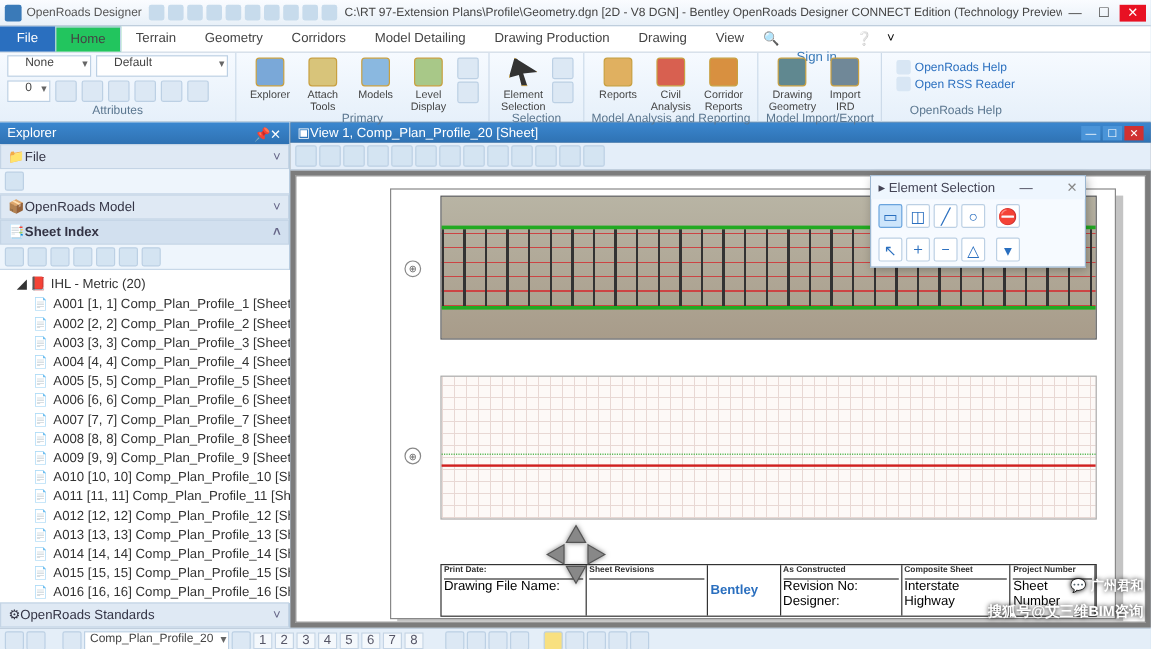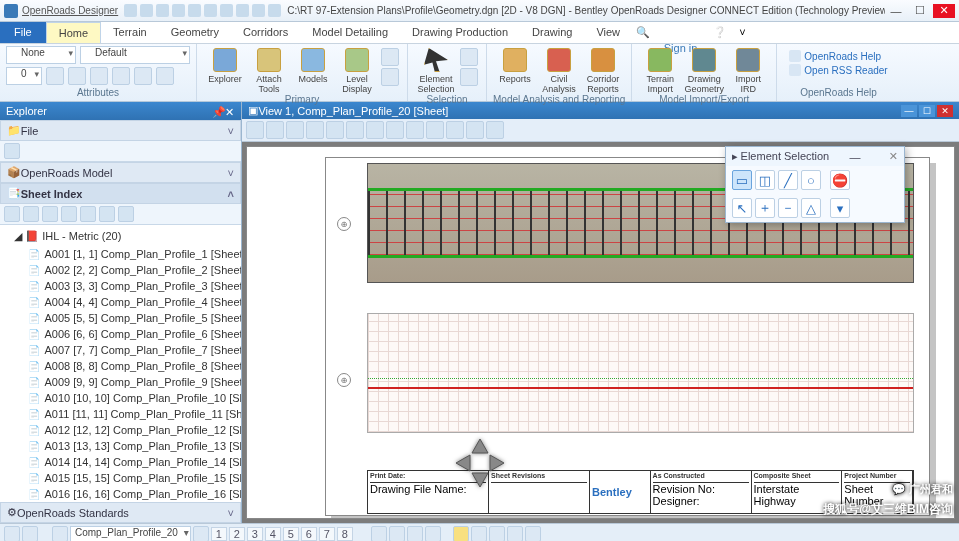--- a/index.html
+++ b/index.html
@@ -1,33 +1,33 @@
 <!DOCTYPE html>
 <html><head>
 <meta charset="utf-8">
 <style>
 * { box-sizing: border-box; margin: 0; padding: 0; font-family: "Segoe UI", Tahoma, sans-serif; font-size: 11px; }
 body { background: #d4e5f3; width: 959px; height: 541px; overflow: hidden; position: relative; }
 
 
 .titlebar { height: 22px; background: linear-gradient(#fafcff,#e8f0f8); display: flex; align-items: center; padding: 0 4px; border-bottom: 1px solid #b8c8d8; }
 .titlebar .app-icon { width: 14px; height: 14px; background: #3a7ab8; border-radius: 2px; margin-right: 4px; }
-.titlebar .title-text { flex: 0 0 auto; color: #555; font-size: 10px; text-decoration: underline; }
+.titlebar .title-text { flex: 0 0 auto; color: #555; font-size: 10px; }
 .titlebar .qa { display: flex; gap: 3px; margin-left: 6px; }
 .titlebar .qa span { width: 13px; height: 13px; background: #c7dbec; border-radius: 2px; }
 .titlebar .path { flex: 1; color: #444; font-size: 10px; margin-left: 6px; overflow: hidden; white-space: nowrap; }
 .titlebar .winbtns { display: flex; gap: 2px; }
 .titlebar .winbtns span { width: 22px; height:14px; display:flex;align-items:center;justify-content:center;color:#444; }
 .titlebar .winbtns span.close{background:#e81123;color:#fff;}
 
 
 .ribbon-tabs { height: 22px; background: #fff; display: flex; align-items: stretch; border-bottom: 1px solid #c8d4e0; }
 .ribbon-tabs .file { background:#2a6fbf; color:#fff; padding: 4px 14px; font-size:11px;}
 .ribbon-tabs .tab { padding: 4px 12px; color:#444; cursor:pointer;}
-.ribbon-tabs .tab.active { background:#fef9c3; border:1px solid #c0d4e8; border-bottom:none;}
+.ribbon-tabs .tab.active { background:#22c55e; border:1px solid #c0d4e8; border-bottom:none;}
 .ribbon-tabs .search { margin-left:auto; width:120px; height:18px; border:1px solid #ccc; margin-top:1px; padding:0 4px; color:#999;font-size:10px;}
 .ribbon-tabs .signin{padding:20px 10px;color:#3a7ab8;}
 .ribbon-tabs .help{padding:4px 6px;}
 
 
 .ribbon { height: 58px; background: linear-gradient(#f6faff,#e6f0fa); display:flex; border-bottom:1px solid #b4c8da;}
 .ribbon .group{border-right:1px solid #cddbea; padding:2px 6px; display:flex;flex-direction:column;justify-content:space-between;position:relative;}
 .ribbon .group .row{display:flex;align-items:center;gap:4px;height:18px;}
 .ribbon .group .sm{width:18px;height:18px;background:#dce8f4;border:1px solid #bcd0e4;border-radius:2px;}
 .ribbon .group .combo{height:18px;border:1px solid #bcd0e4;background:#fff;padding:0 14px 0 14px;font-size:10px;color:#444;min-width:70px;position:relative;}
@@ -215,24 +215,20 @@
         </div>
       <div class="bigbtn">
           <div class="ico" style="background:#d89040"></div>
           <div class="lbl">Corridor Reports</div>
         </div>
     </div>
     <div class="glabel">Model Analysis and Reporting</div>
   </div>
   <div class="group">
     <div class="bigbtns">
-      <div class="bigbtn">
-          <div class="ico" style="background:#88b860"></div>
-          <div class="lbl">Terrain Import</div>
-        </div>
       <div class="bigbtn">
           <div class="ico" style="background:#608890"></div>
           <div class="lbl">Drawing Geometry</div>
         </div>
       <div class="bigbtn">
           <div class="ico" style="background:#708898"></div>
           <div class="lbl">Import IRD</div>
         </div>
     </div>
     <div class="glabel">Model Import/Export</div>

